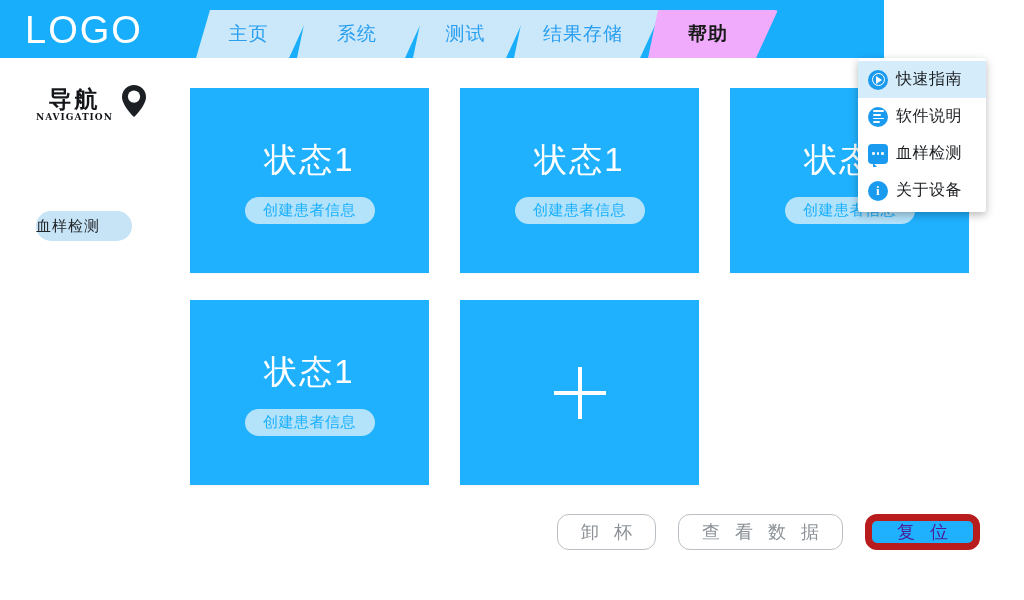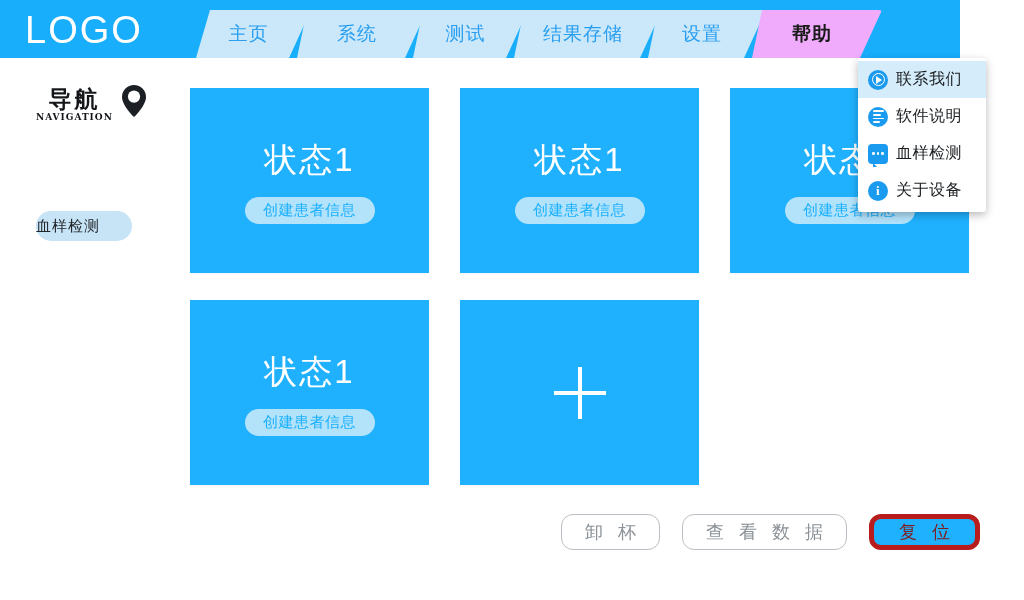--- a/index.html
+++ b/index.html
@@ -16,21 +16,21 @@
     position: relative;
     width: 1024px;
     height: 600px;
     background: #ffffff;
   }
 
   
   .header {
     position: absolute;
     left: 0; top: 0;
-    width: 960px;
+    width: 884px;
     height: 58px;
     background: #18aefc;
   }
 
   .logo {
     position: absolute;
     left: 25px;
     top: 8px;
     font-size: 38px;
     letter-spacing: 2px;
@@ -235,22 +235,22 @@
 
   .btn-outline {
     background: #ffffff;
     border: 1px solid #b9bfc4;
     color: #8b9196;
     padding: 0 18px;
   }
 
   .btn-primary {
     background: #20b1fe;
-    border: 5px solid #b91c1c;
-    color: #7f1d1d;
+    border: 7px solid #b91c1c;
+    color: #4c1d95;
     padding: 0 20px;
   }
 
   
   .dropdown {
     position: absolute;
     left: 858px;
     top: 58px;
     width: 128px;
     background: #ffffff;
@@ -326,23 +326,20 @@
       </div>
       <div class="tab tab-w2">
         <span class="tab-label">系统</span>
       </div>
       <div class="tab tab-w3">
         <span class="tab-label">测试</span>
       </div>
       <div class="tab tab-w4">
         <span class="tab-label">结果存储</span>
       </div>
-      <div class="tab tab-w5">
-        <span class="tab-label">设置</span>
-      </div>
       <div class="tab tab-w6 active">
         <span class="tab-label">帮助</span>
       </div>
     </div>
   </div>
 
   <div class="sidebar">
     <div class="nav-brand">
       <div class="nav-brand-text">
         <div class="nav-cn">导航</div>
@@ -417,21 +414,21 @@
     </div>
   </div>
 
   <div class="dropdown">
 
     <div class="dd-item selected">
       <span class="dd-icon play-wrap">
         <span class="ic-circle-ring"></span>
         <span class="ic-play"></span>
       </span>
-      <span>联系我们</span>
+      <span>快速指南</span>
     </div>
 
     <div class="dd-item">
       <span class="dd-icon">
         <span class="ic-lines">
             <span></span>
             <span></span>
             <span></span>
             <span></span>
           </span>

